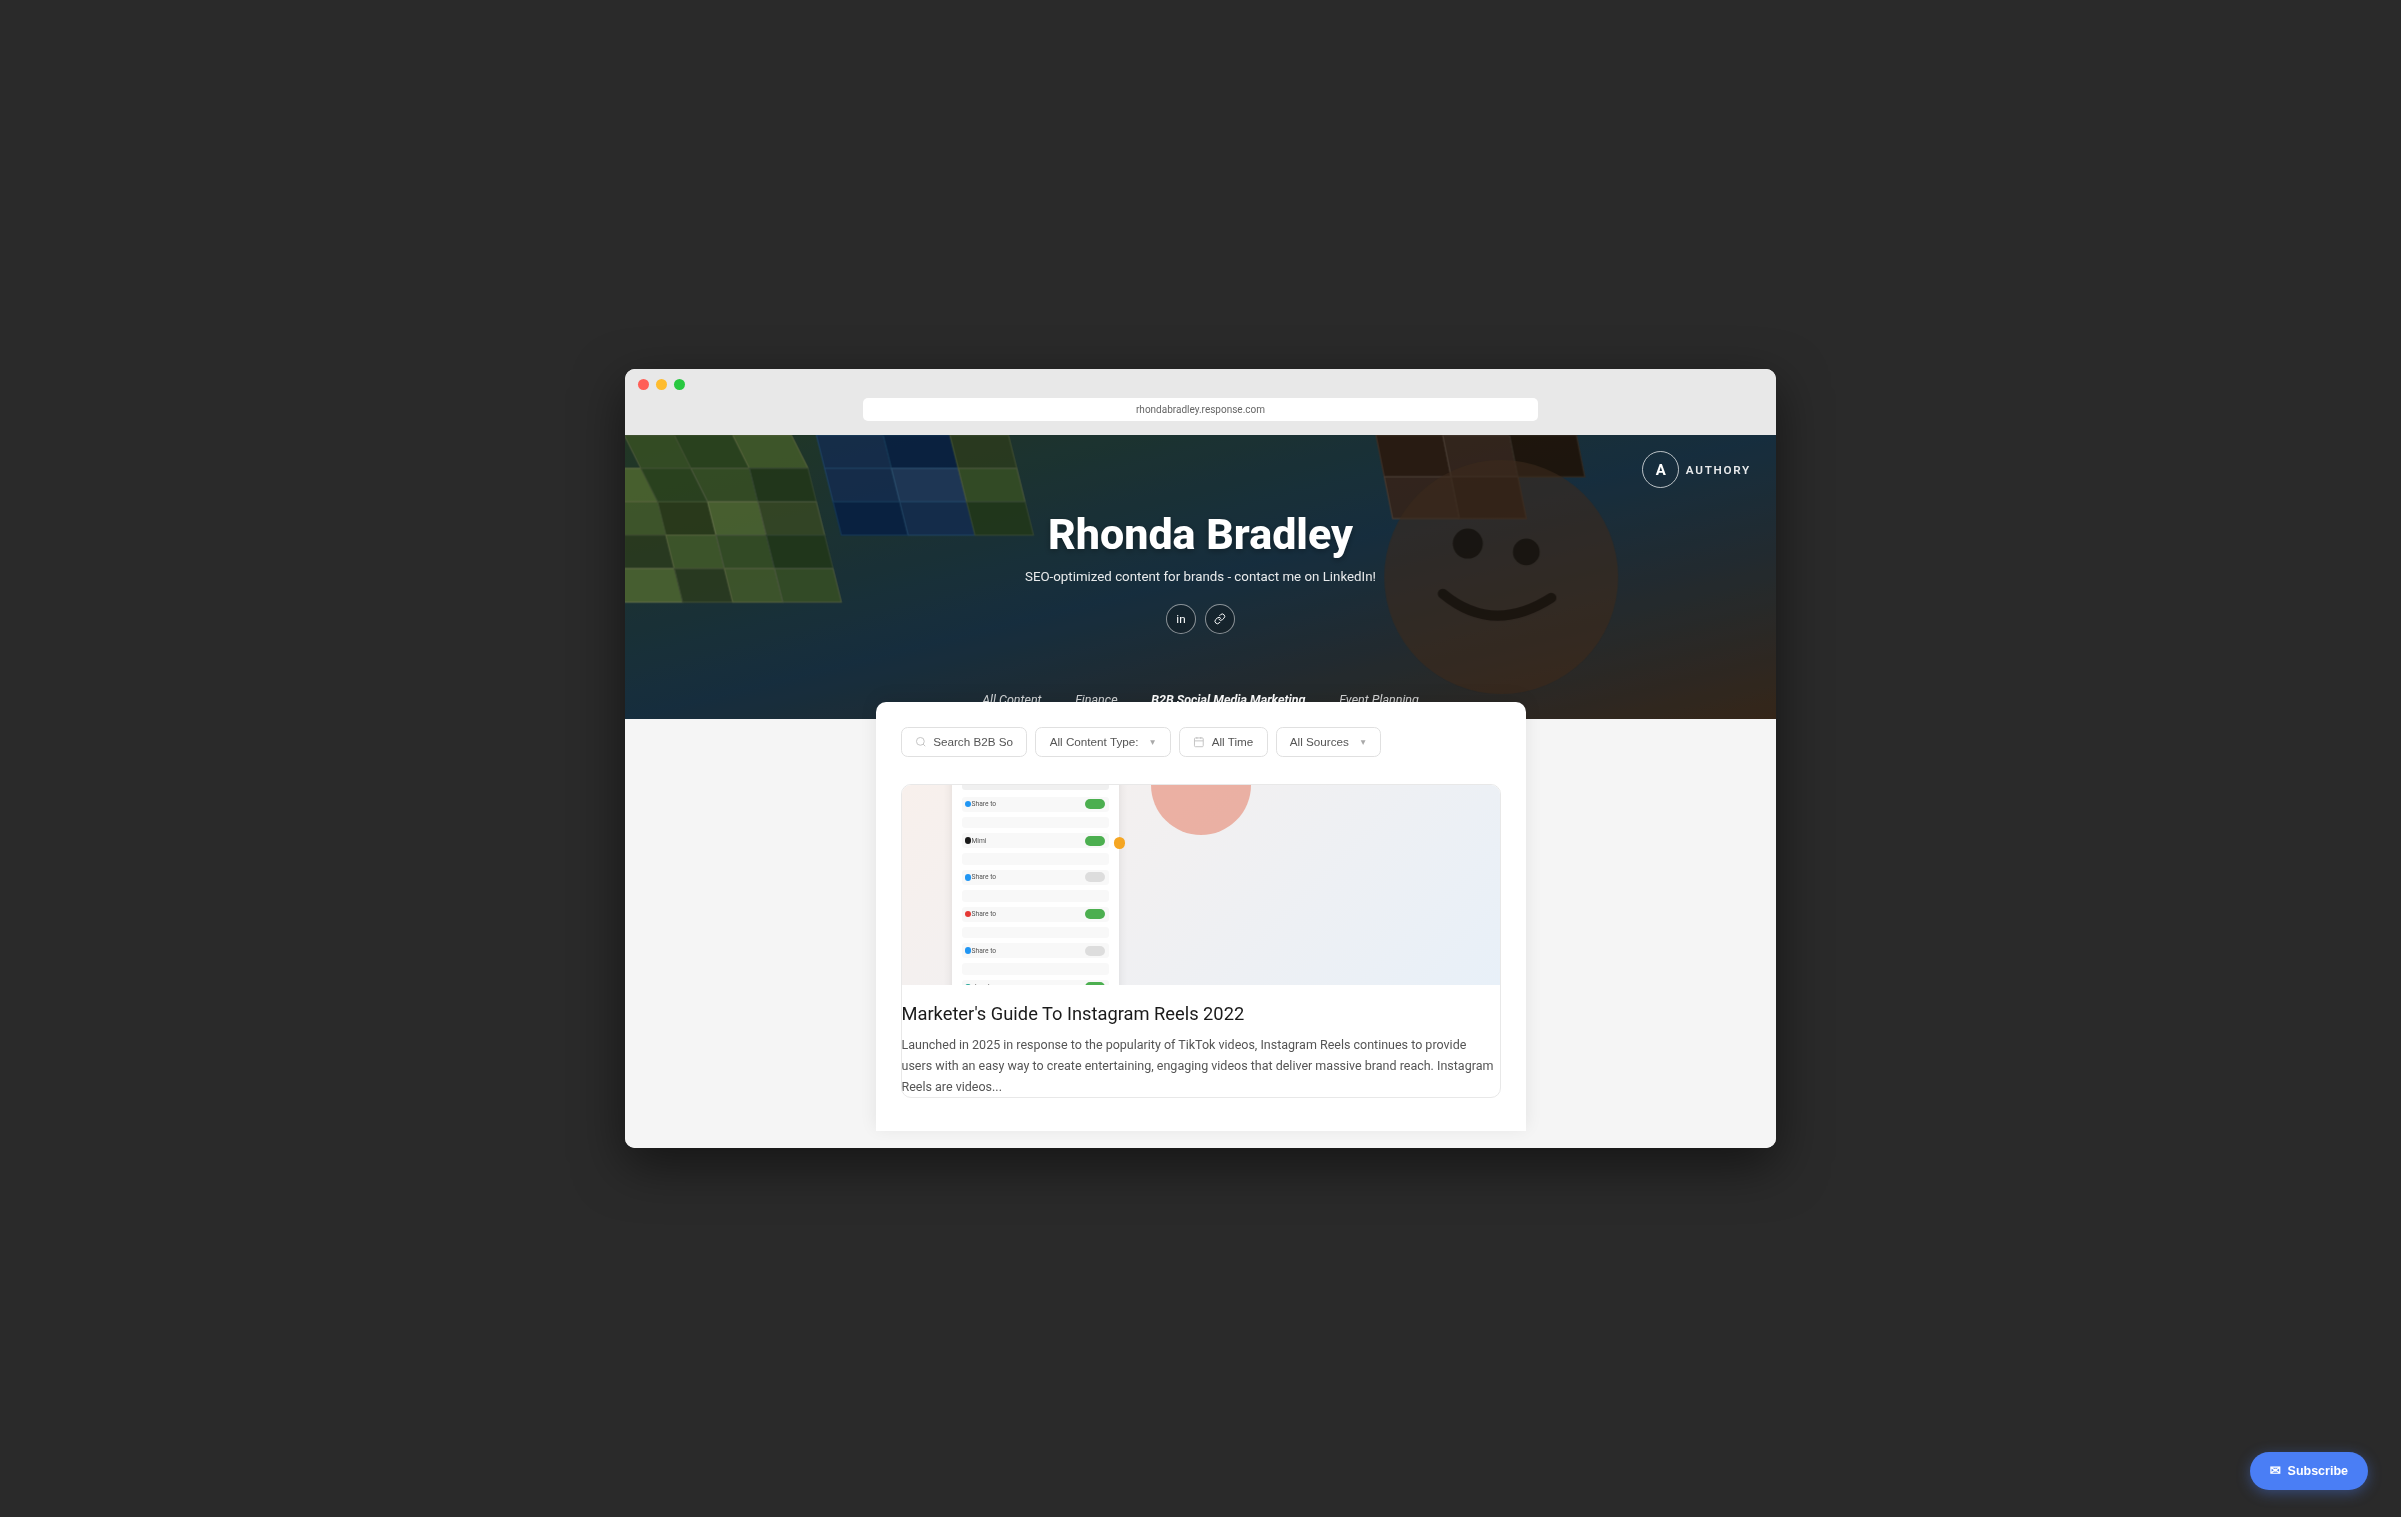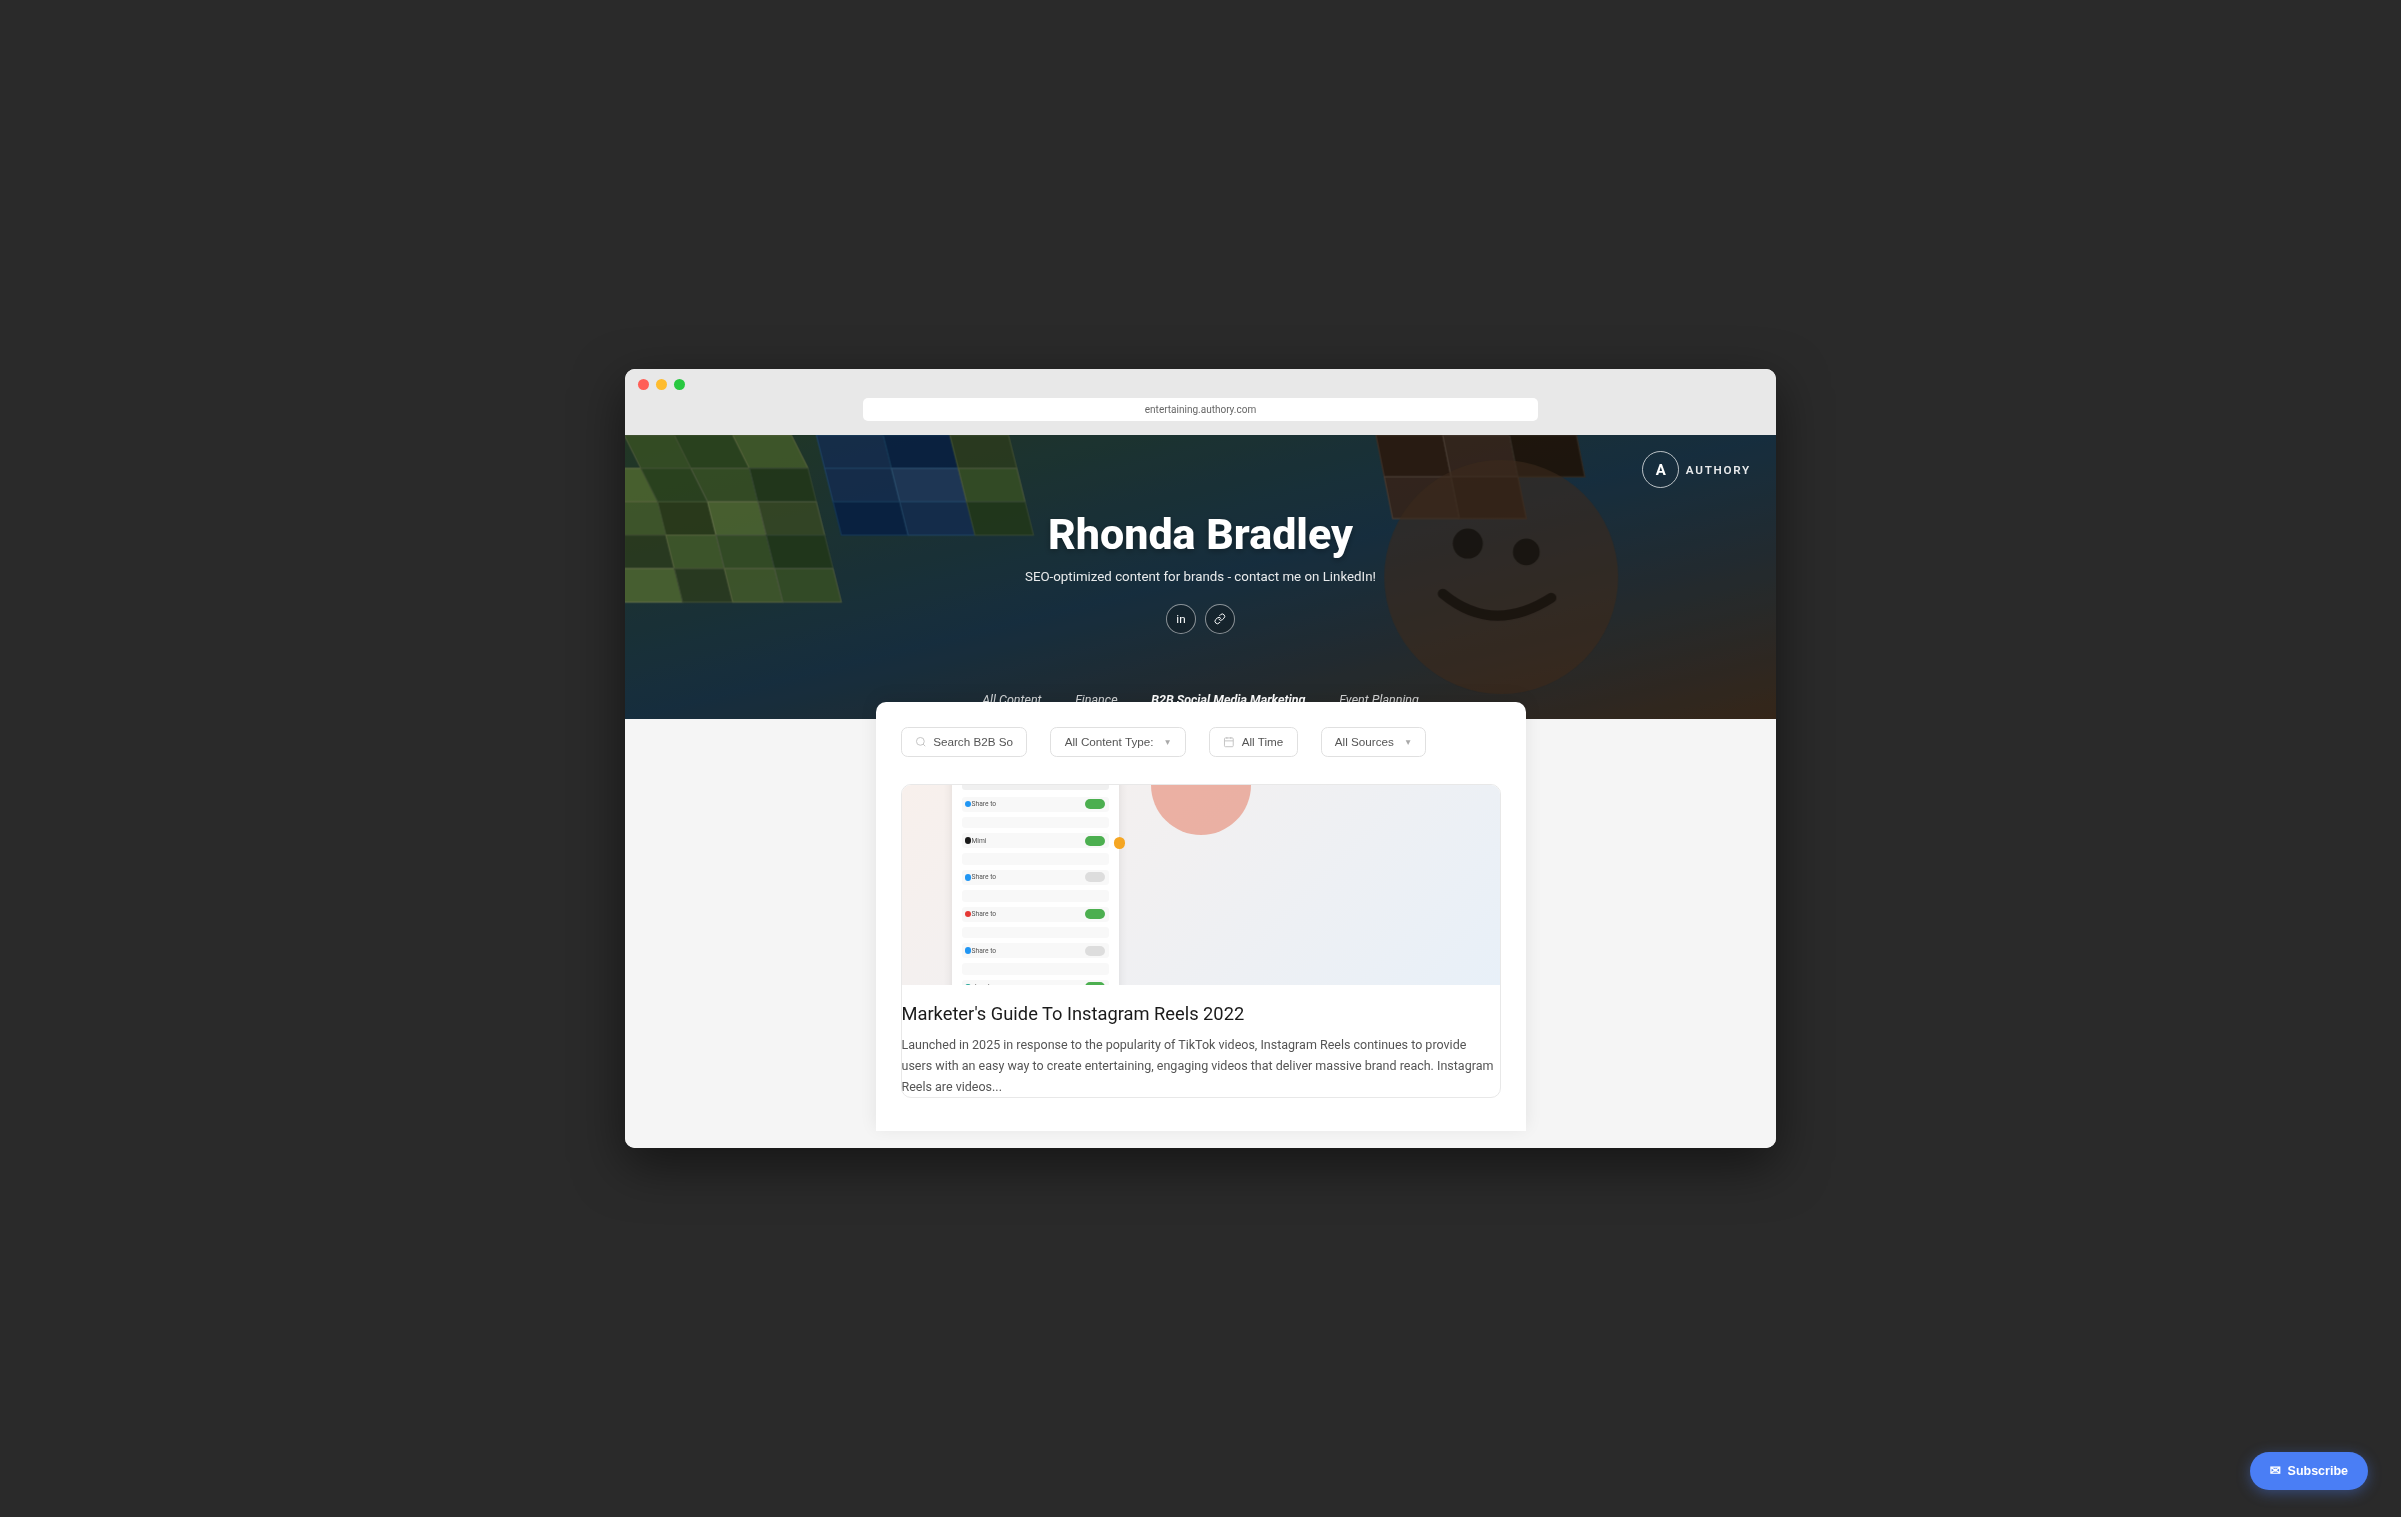--- a/index.html
+++ b/index.html
@@ -196,21 +196,21 @@
       max-width: 650px;
       border-radius: 10px 10px 0 0;
       padding: 25px 25px 33px;
       position: relative;
       top: -16.7px;
       box-shadow: 0 -3.3px 16.7px rgba(0,0,0,0.08);
     }
 
     .filter-bar {
       display: flex;
-      gap: 23px;
+      gap: 8px;
       align-items: center;
       margin-bottom: 27px;
       flex-wrap: wrap;
     }
 
     .filter-btn {
       display: flex;
       align-items: center;
       gap: 6.7px;
       padding: 7.5px 13.3px;
@@ -402,21 +402,21 @@
 
 <div class="browser-window">
 
   <div class="browser-chrome">
     <div class="traffic-lights">
       <div class="traffic-light red"></div>
       <div class="traffic-light yellow"></div>
       <div class="traffic-light green"></div>
     </div>
     <div class="address-bar">
-      <span>entertaining.authory.com</span>
+      <span>rhondabradley.response.com</span>
     </div>
     <div class="browser-tab-bar"></div>
   </div>
 
   <div class="hero">
 
     <div class="mosaic">
       <svg viewBox="0 0 1380 340" preserveAspectRatio="xMidYMid slice" xmlns="http://www.w3.org/2000/svg">
         <defs>
           <filter id="blur1">

